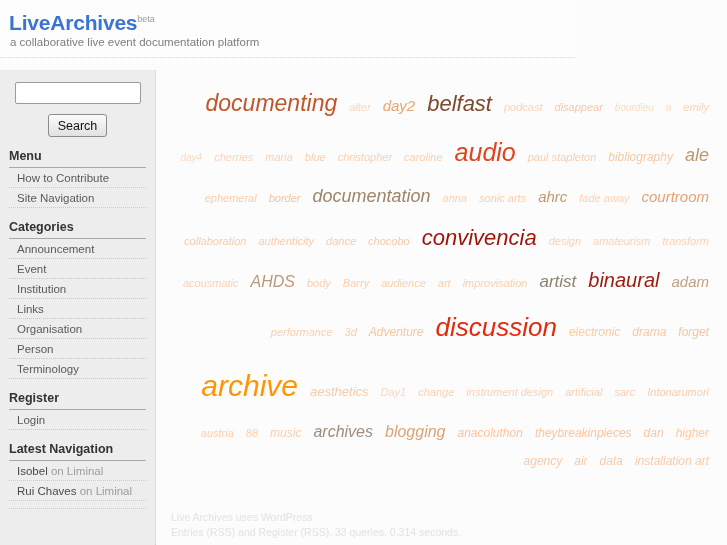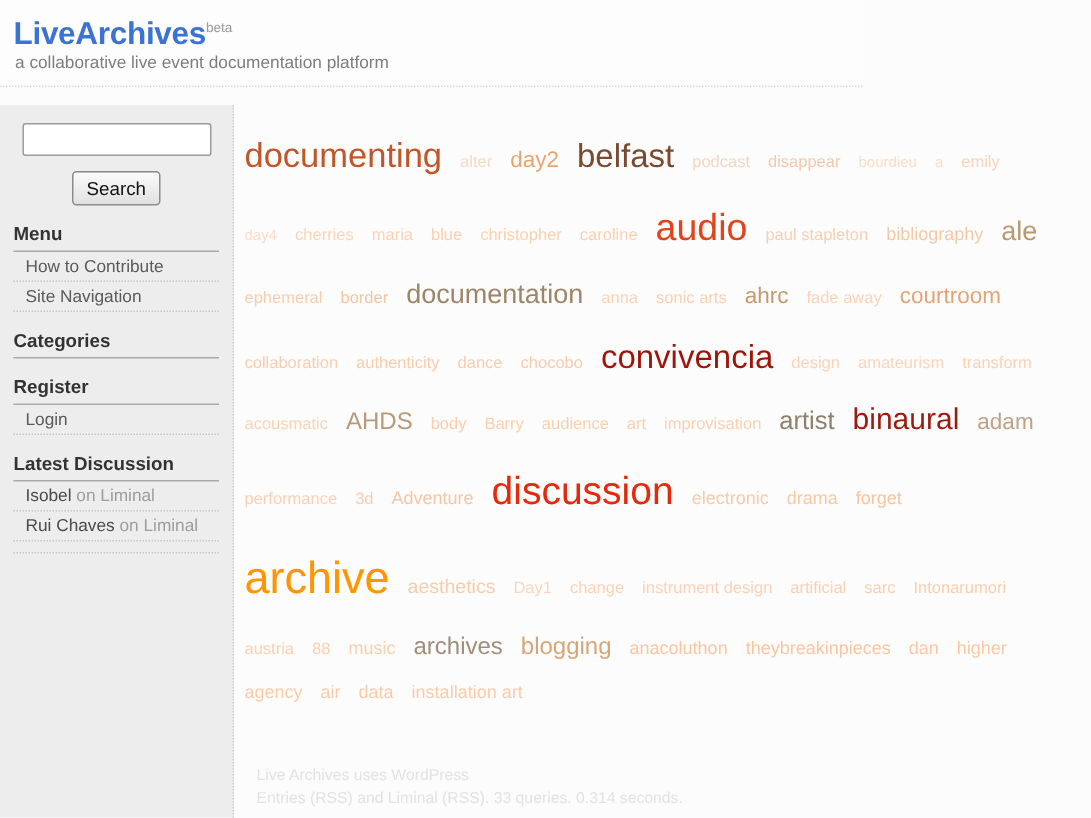--- a/index.html
+++ b/index.html
@@ -135,25 +135,26 @@
     position: absolute;
     left: 157px;
     top: 70px;
     width: 570px;
     height: 475px;
     background: #fcfcfc;
     box-sizing: border-box;
   }
   #tagcloud {
     position: absolute;
-    left: 0;
+    left: 12px;
     top: 10px;
     width: 546px;
-    text-align: left;
+    text-align: right;
     line-height: 2.05;
+    font-style: italic;
   }
   #tagcloud a {
     text-decoration: none;
     white-space: nowrap;
     display: inline-block;
     margin: 0 6px;
     vertical-align: baseline;
   }
 
   
@@ -190,31 +191,54 @@
           <li>
             <a href="#">How to Contribute</a>
           </li>
           <li>
             <a href="#">Site Navigation</a>
           </li>
         </ul>
       </div>
       <div class="side-section">
         <div class="side-title">Categories</div>
+        <ul class="side-list">
+          <li>
+            <a href="#">Announcement</a>
+          </li>
+          <li>
+            <a href="#">Event</a>
+          </li>
+          <li>
+            <a href="#">Institution</a>
+          </li>
+          <li>
+            <a href="#">Links</a>
+          </li>
+          <li>
+            <a href="#">Organisation</a>
+          </li>
+          <li>
+            <a href="#">Person</a>
+          </li>
+          <li>
+            <a href="#">Terminology</a>
+          </li>
+        </ul>
       </div>
       <div class="side-section">
         <div class="side-title">Register</div>
         <ul class="side-list">
           <li>
             <a href="#">Login</a>
           </li>
         </ul>
       </div>
       <div class="side-section">
-        <div class="side-title">Latest Discussion</div>
+        <div class="side-title">Latest Navigation</div>
         <ul class="side-list">
           <li>
             <a href="#"><span class="disc-name">Isobel</span><span class="disc-sep"> on Liminal</span></a>
           </li>
           <li>
             <a href="#"><span class="disc-name">Rui Chaves</span><span class="disc-sep"> on Liminal</span></a>
           </li>
           <li>
             <a href="#"></a>
           </li>
@@ -225,15 +249,15 @@
 
 <div id="content">
   <div id="tagcloud"><a href="#" style="font-size: 23px; color: rgb(192, 86, 42);">documenting</a><a href="#" style="font-size: 11px; color: rgb(247, 217, 194);">alter</a><a href="#" style="font-size: 15px; color: rgb(232, 164, 111);">day2</a><a href="#" style="font-size: 22px; color: rgb(122, 74, 48);">belfast</a><a href="#" style="font-size: 11px; color: rgb(246, 213, 189);">podcast</a><a href="#" style="font-size: 11px; color: rgb(243, 201, 171);">disappear</a><a href="#" style="font-size: 10px; color: rgb(251, 220, 196);">bourdieu</a><a href="#" style="font-size: 10px; color: rgb(251, 220, 196);">a</a><a href="#" style="font-size: 11px; color: rgb(251, 212, 182);">emily</a><a href="#" style="font-size: 10px; color: rgb(251, 220, 196);">day4</a><a href="#" style="font-size: 11px; color: rgb(251, 212, 182);">cherries</a><a href="#" style="font-size: 11px; color: rgb(252, 210, 179);">maria</a><a href="#" style="font-size: 11px; color: rgb(251, 207, 174);">blue</a><a href="#" style="font-size: 11px; color: rgb(251, 208, 174);">christopher</a><a href="#" style="font-size: 11px; color: rgb(251, 208, 174);">caroline</a><a href="#" style="font-size: 25px; color: rgb(224, 68, 28);">audio</a><a href="#" style="font-size: 11px; color: rgb(248, 207, 176);">paul stapleton</a><a href="#" style="font-size: 12px; color: rgb(246, 201, 165);">bibliography</a><a href="#" style="font-size: 18px; color: rgb(183, 154, 114);">ale</a><a href="#" style="font-size: 11px; color: rgb(247, 205, 172);">ephemeral</a><a href="#" style="font-size: 11px; color: rgb(244, 196, 159);">border</a><a href="#" style="font-size: 18px; color: rgb(158, 133, 104);">documentation</a><a href="#" style="font-size: 11px; color: rgb(250, 210, 180);">anna</a><a href="#" style="font-size: 11px; color: rgb(249, 207, 174);">sonic arts</a><a href="#" style="font-size: 15px; color: rgb(194, 154, 110);">ahrc</a><a href="#" style="font-size: 11px; color: rgb(250, 211, 182);">fade away</a><a href="#" style="font-size: 15px; color: rgb(227, 163, 119);">courtroom</a><a href="#" style="font-size: 11px; color: rgb(248, 205, 172);">collaboration</a><a href="#" style="font-size: 11px; color: rgb(248, 205, 172);">authenticity</a><a href="#" style="font-size: 11px; color: rgb(248, 205, 172);">dance</a><a href="#" style="font-size: 11px; color: rgb(248, 203, 170);">chocobo</a><a href="#" style="font-size: 22px; color: rgb(158, 20, 8);">convivencia</a><a href="#" style="font-size: 11px; color: rgb(250, 211, 181);">design</a><a href="#" style="font-size: 11px; color: rgb(251, 213, 184);">amateurism</a><a href="#" style="font-size: 11px; color: rgb(251, 210, 180);">transform</a><a href="#" style="font-size: 11px; color: rgb(251, 210, 180);">acousmatic</a><a href="#" style="font-size: 16px; color: rgb(185, 153, 122);">AHDS</a><a href="#" style="font-size: 11px; color: rgb(251, 206, 171);">body</a><a href="#" style="font-size: 11px; color: rgb(251, 207, 171);">Barry</a><a href="#" style="font-size: 11px; color: rgb(251, 208, 173);">audience</a><a href="#" style="font-size: 11px; color: rgb(251, 208, 173);">art</a><a href="#" style="font-size: 11px; color: rgb(249, 209, 178);">improvisation</a><a href="#" style="font-size: 17px; color: rgb(143, 127, 109);">artist</a><a href="#" style="font-size: 20px; color: rgb(156, 26, 14);">binaural</a><a href="#" style="font-size: 15px; color: rgb(192, 161, 132);">adam</a><a href="#" style="font-size: 11px; color: rgb(248, 209, 179);">performance</a><a href="#" style="font-size: 11px; color: rgb(248, 205, 173);">3d</a><a href="#" style="font-size: 12px; color: rgb(246, 198, 160);">Adventure</a><a href="#" style="font-size: 26px; color: rgb(227, 42, 12);">discussion</a><a href="#" style="font-size: 12px; color: rgb(248, 203, 168);">electronic</a><a href="#" style="font-size: 12px; color: rgb(249, 201, 164);">drama</a><a href="#" style="font-size: 12px; color: rgb(247, 196, 156);">forget</a><a href="#" style="font-size: 30px; color: rgb(255, 149, 0);">archive</a><a href="#" style="font-size: 13px; color: rgb(248, 203, 169);">aesthetics</a><a href="#" style="font-size: 11px; color: rgb(251, 214, 185);">Day1</a><a href="#" style="font-size: 11px; color: rgb(251, 210, 179);">change</a><a href="#" style="font-size: 11px; color: rgb(251, 210, 179);">instrument design</a><a href="#" style="font-size: 11px; color: rgb(251, 208, 176);">artificial</a><a href="#" style="font-size: 11px; color: rgb(251, 205, 171);">sarc</a><a href="#" style="font-size: 11px; color: rgb(251, 205, 171);">Intonarumori</a><a href="#" style="font-size: 11px; color: rgb(251, 208, 173);">austria</a><a href="#" style="font-size: 11px; color: rgb(251, 208, 173);">88</a><a href="#" style="font-size: 12px; color: rgb(249, 207, 174);">music</a><a href="#" style="font-size: 16px; color: rgb(160, 142, 123);">archives</a><a href="#" style="font-size: 16px; color: rgb(216, 165, 120);">blogging</a><a href="#" style="font-size: 12px; color: rgb(250, 197, 160);">anacoluthon</a><a href="#" style="font-size: 12px; color: rgb(250, 197, 160);">theybreakinpieces</a><a href="#" style="font-size: 12px; color: rgb(250, 200, 164);">dan</a><a href="#" style="font-size: 12px; color: rgb(250, 200, 164);">higher</a><a href="#" style="font-size: 12px; color: rgb(251, 203, 168);">agency</a><a href="#" style="font-size: 12px; color: rgb(251, 203, 168);">air</a><a href="#" style="font-size: 12px; color: rgb(251, 203, 168);">data</a><a href="#" style="font-size: 12px; color: rgb(251, 203, 168);">installation art</a></div>
 </div>
 
 <div id="footer">
   <div>
     <span>Live Archives uses WordPress</span>
   </div>
   <div>
-    <a href="#">Entries (RSS)</a><span> and </span><a href="#">Liminal (RSS)</a><span>. 33 queries. 0.314 seconds.</span>
+    <a href="#">Entries (RSS)</a><span> and </span><a href="#">Register (RSS)</a><span>. 33 queries. 0.314 seconds.</span>
   </div>
 </div>
 
 </body></html>

